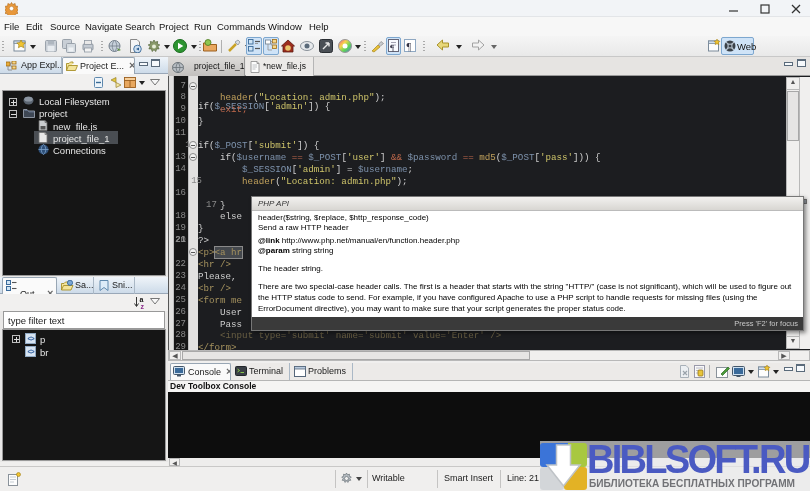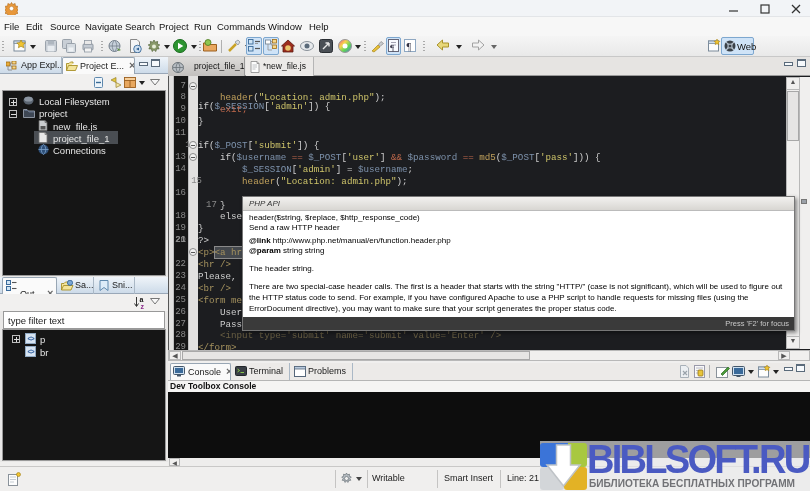--- a/index.html
+++ b/index.html
@@ -42,21 +42,21 @@
 .lnum { position:absolute; width:12px; text-align:right; font:9px "Liberation Mono", monospace; color:#8a8a8a; }
 .codeline { position:absolute; left:30px; font:9.2px "Liberation Mono", monospace; color:#cfcfcf; white-space:pre; }
 .v { color:#7e93ad; } .s { color:#cec46a; } .f { color:#c2a25c; } .o { color:#c0694c; } .t { color:#a5925e; }
 .fold { position:absolute; left:21px; width:8px; height:8px; border:1px solid #8c8c8c; border-radius:50%; background:#f0f0f0; }
 .fold:before { content:""; position:absolute; left:1px; top:3px; width:4px; height:1px; background:#555; }
 
 .sbtrack { position:absolute; background:#f0efee; border:1px solid #b8b8b8; }
 .sbthumb { position:absolute; background:#e6e5e4; border:1px solid #a8a8a8; }
 .sbbtn { position:absolute; background:#f0efee; border:1px solid #b8b8b8; font-size:7px; color:#555; text-align:center; }
 
-#tooltip { left:242px; top:196px; width:553px; height:135px; background:#ffffff; border:1px solid #777; box-shadow:2px 2px 4px rgba(0,0,0,0.45); font-size:8px; color:#000; }
+#tooltip { left:251px; top:196px; width:553px; height:135px; background:#ffffff; border:1px solid #777; box-shadow:2px 2px 4px rgba(0,0,0,0.45); font-size:8px; color:#000; }
 #tt-head { position:absolute; left:0; top:0; width:100%; height:14px; background:linear-gradient(#f2f1ef,#d8d6d2); border-bottom:1px solid #bbb; font-style:italic; color:#333; padding:2px 0 0 6px; font-size:8px; }
 #tt-foot { position:absolute; left:0; bottom:0; width:100%; height:13px; background:#3a3a3a; color:#c8c8c8; font-size:7.5px; text-align:right; padding:2px 5px 0 0; }
 .ttline { position:absolute; left:6px; white-space:nowrap; }
 
 #console { left:168px; top:363px; width:642px; height:103px; }
 #ctabs { position:absolute; left:0; top:0; width:642px; height:18px; background:#eceae8; border-bottom:1px solid #b5b5b5; }
 #clabel { position:absolute; left:0; top:18px; width:642px; height:11px; background:#f5f4f3; font-size:8.5px; color:#111; padding-left:2px; }
 #cblack { position:absolute; left:0; top:29px; width:642px; height:66px; background:#0d0d0d; }
 #cscroll { position:absolute; left:0; top:95px; width:642px; height:8px; background:#eeedec; }
 

